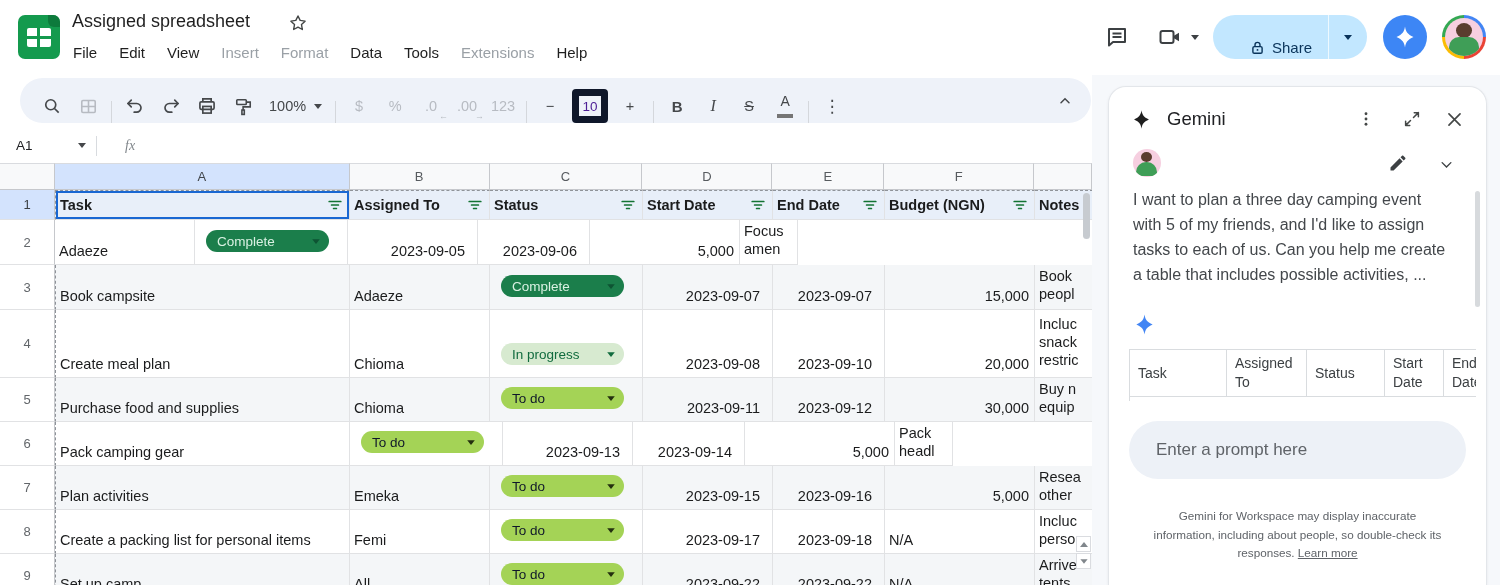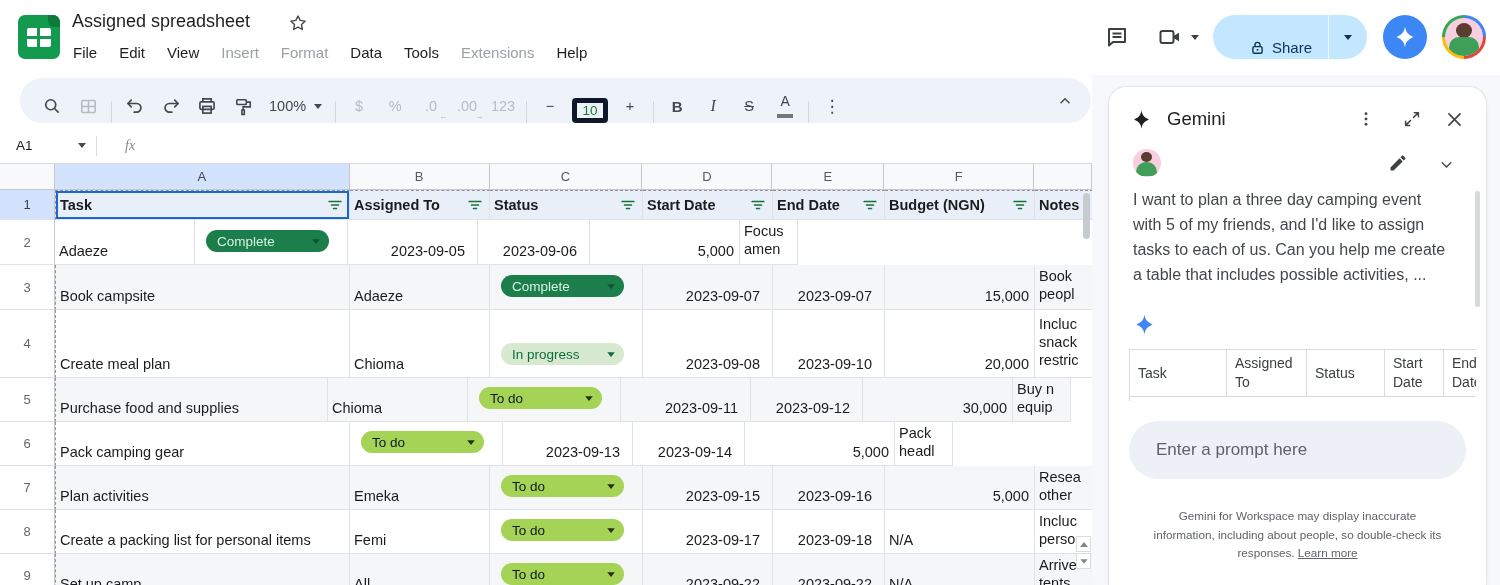--- a/index.html
+++ b/index.html
@@ -34,21 +34,21 @@
   .avatar-in .head { position:absolute; left:11px; top:5px; width:16px; height:15px; border-radius:50%; background:#5a3d2e; }
   .avatar-in .body { position:absolute; left:4px; top:19px; width:30px; height:20px; border-radius:10px 10px 0 0; background:#3f9e57; }
 
   
   .toolbar { position:absolute; left:20px; top:78px; width:1071px; height:45px; background:#eef2f9; border-radius:23px;
     display:flex; align-items:flex-end; padding:0 14px; }
   .tb { min-width:36px; height:34px; display:flex; align-items:center; justify-content:center; color:#45484b; border-radius:6px; gap:4px; font-size:14.5px; }
   .tb.dim { color:#b7bbc2; }
   .tb-div { width:1px; height:22px; background:#d4d7dc; margin:0 5px; }
   .zoom-ctl { padding:0 8px; font-size:14.5px; gap:8px; }
-  .fontsize-box { width:36px; height:25px; border:5px solid #0f172a; border-radius:4px; display:flex; align-items:center; justify-content:center; font-size:13.5px; color:#15803d; margin:0 4px; }
+  .fontsize-box { width:36px; height:34px; border:7px solid #0f172a; border-radius:4px; display:flex; align-items:center; justify-content:center; font-size:13.5px; color:#4c1d95; margin:0 4px; }
   .bold-t { font-weight:700; font-size:15px; }
   .italic-t { font-style:italic; font-family:"Liberation Serif",serif; font-size:16px; }
   .strike-t { text-decoration:line-through; font-size:14.5px; }
   .tcolor { display:flex; flex-direction:column; align-items:center; line-height:13px; font-size:14px; }
   .tcolor .bar { width:16px; height:4px; background:#757575; margin-top:2px; }
   .more-dots { font-size:17px; letter-spacing:0; color:#45484b; }
   .collapse-btn { position:absolute; right:18px; top:0; height:45px; display:flex; align-items:center; color:#45484b; }
   .dec-ico { position:relative; }
   .dec-ico .sub { position:absolute; right:1px; bottom:2px; font-size:9px; }
 
@@ -397,21 +397,21 @@
         <div class="cell num" style="width: 112px;">2023-09-10</div>
         <div class="cell num-b" style="width: 150px;">20,000</div>
         <div class="cell c-notes" style="width: 58px;">
           <span class="note-line">Incluc</span>
           <span class="note-line">snack</span>
           <span class="note-line">restric</span>
         </div>
       </div>
       <div class="grid-row band" style="height: 44px;">
         <div class="rn">5</div>
-        <div class="cell c-task" style="width: 273px;">Purchase food and supplies</div>
+        <div class="cell c-task" style="width: 295px;">Purchase food and supplies</div>
         <div class="cell " style="width: 140px;">Chioma</div>
         <div class="cell c-status" style="width: 153px;">
           <div class="pill p-todo">
             <span>To do</span>
             <span class="tri"></span>
           </div>
         </div>
         <div class="cell num" style="width: 130px;">2023-09-11</div>
         <div class="cell num" style="width: 112px;">2023-09-12</div>
         <div class="cell num-b" style="width: 150px;">30,000</div>

